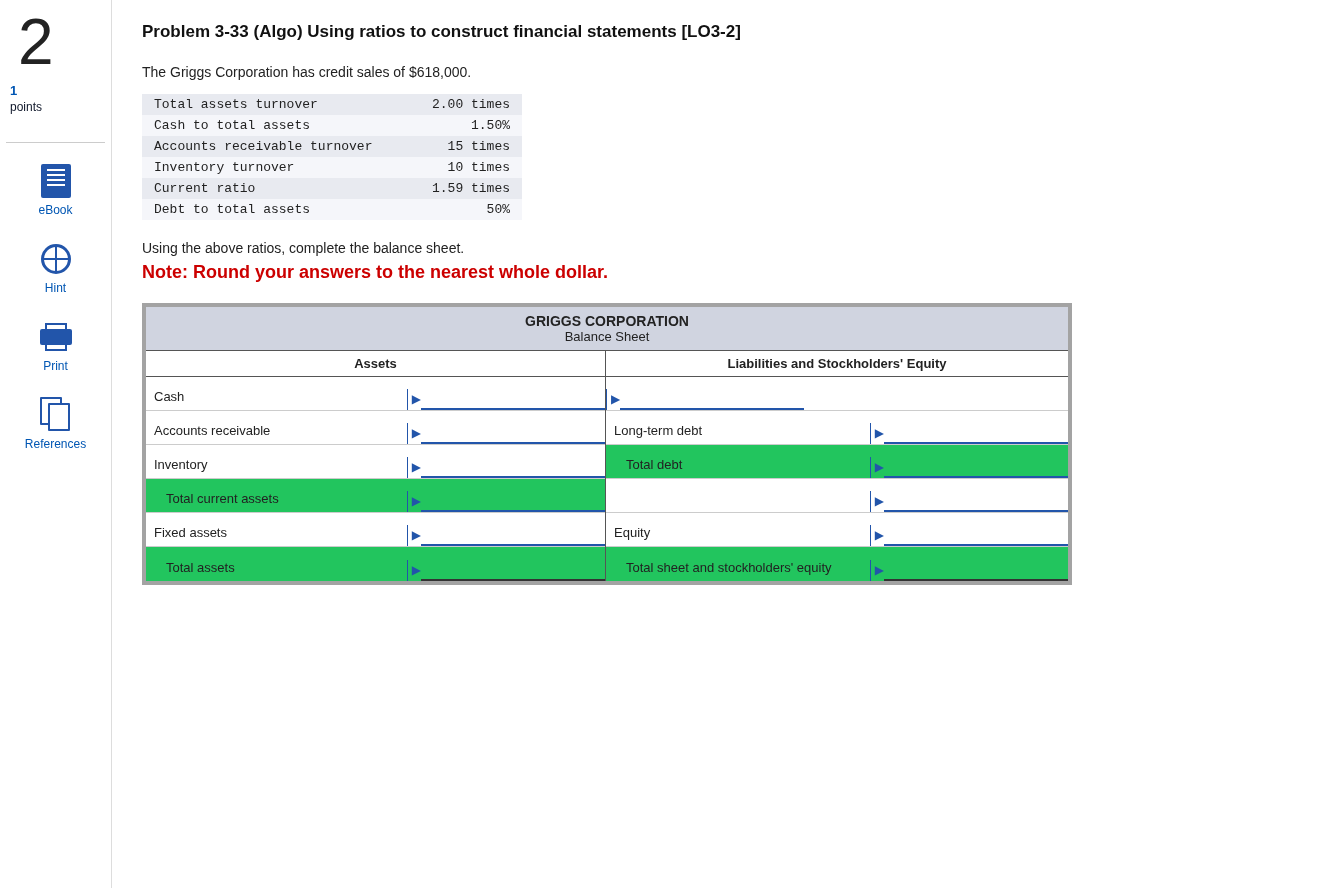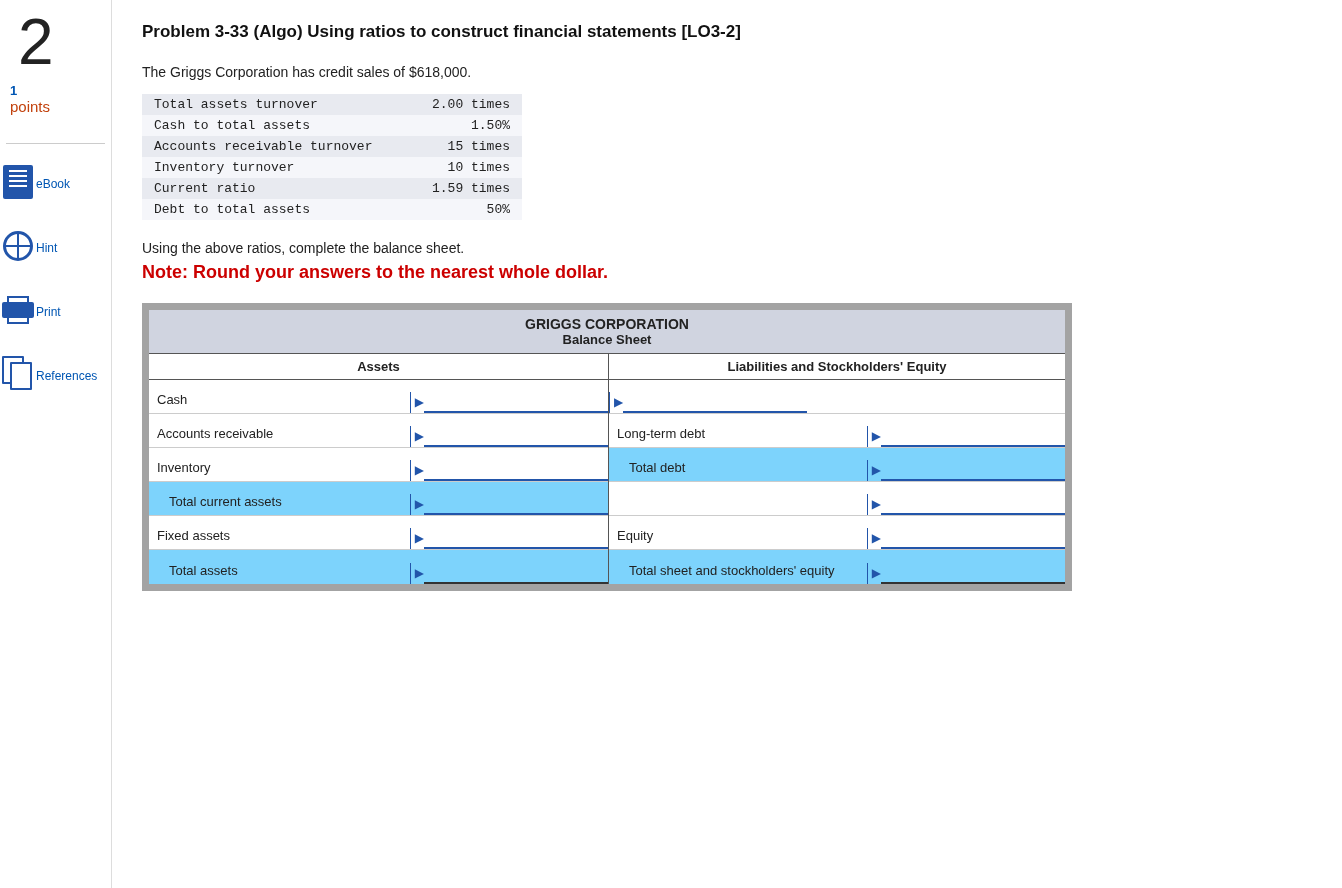--- a/index.html
+++ b/index.html
@@ -37,32 +37,32 @@
       align-self: flex-start;
       padding-left: 10px;
       margin-bottom: 20px;
     }
     .points-value {
       font-size: 13px;
       color: #0056b3;
       font-weight: bold;
     }
     .points-label {
-      font-size: 15px;
-      color: #c2410c;
+      font-size: 12px;
+      color: #0f172a;
     }
     .sidebar-divider {
       width: 90%;
       height: 1px;
       background: #ccc;
       margin: 8px 0;
     }
     .sidebar-item {
       display: flex;
-      flex-direction: row;
+      flex-direction: column;
       align-items: center;
       padding: 12px 0;
       cursor: pointer;
       width: 100%;
     }
     .sidebar-icon {
       width: 36px;
       height: 36px;
       margin-bottom: 4px;
       display: flex;
@@ -223,36 +223,36 @@
       margin-bottom: 6px;
     }
     .note-text {
       font-size: 18px;
       font-weight: bold;
       color: #cc0000;
       margin-bottom: 20px;
     }
     
     .bs-container {
-      border: 7px solid #a3a3a3;
+      border: 4px solid #a3a3a3;
       width: 930px;
     }
     .bs-header {
       background: #d0d4e0;
       text-align: center;
       padding: 6px 0 2px 0;
       border-bottom: 1px solid #555;
     }
     .bs-header-title {
       font-weight: bold;
       font-size: 14px;
     }
     .bs-header-subtitle {
       font-size: 13px;
-      font-weight: bold;
+      font-weight: normal;
       margin-bottom: 4px;
     }
     .bs-col-headers {
       display: flex;
       border-bottom: 1px solid #555;
       background: #fff;
       align-items: center;
     }
     .bs-col-header-assets {
       flex: 0 0 460px;
@@ -317,21 +317,21 @@
       font-size: 13px;
       padding: 2px 4px;
       background: transparent;
       text-align: right;
     }
     .bs-row-input.black-border {
       border-bottom: 2px solid #333;
     }
     
     .bs-row.total-row {
-      background: #7dd3fc;
+      background: #22c55e;
     }
   </style>
 </head>
 <body>
 
 <div class="page-wrapper">
 
   <div class="sidebar">
     <div class="problem-number">2</div>
     <div class="points-section">

